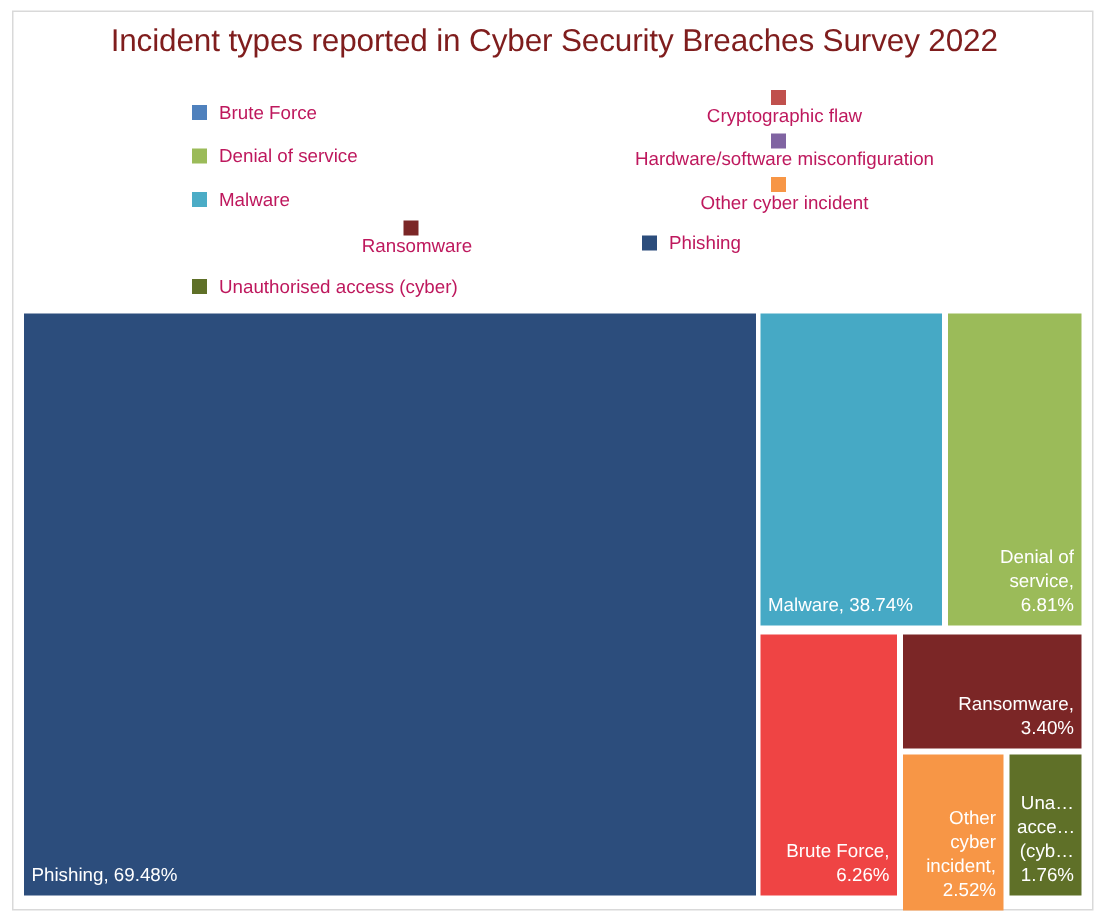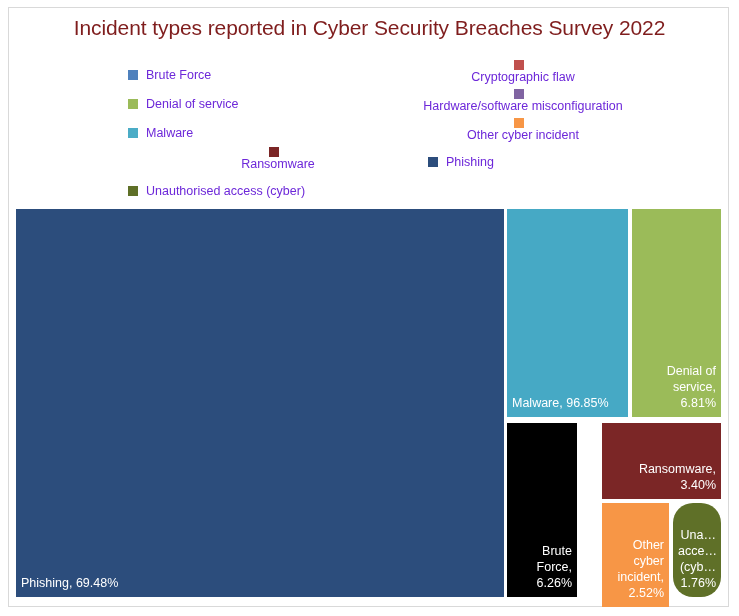--- a/index.html
+++ b/index.html
@@ -60,21 +60,21 @@
   .legend-item.col1 { width: 245px; }
   .legend-item.col2 { width: 300px; flex-direction: column; }
   .legend-swatch {
     width: 10px;
     height: 10px;
     flex: 0 0 10px;
     margin-right: 8px;
   }
   .legend-label {
     font-size: 12.5px;
-    color: #6d28d9;
+    color: #be185d;
     white-space: nowrap;
     font-family: "Liberation Sans", sans-serif;
   }
   
   #treemap {
     position: absolute;
     left: 16px;
     top: 209px;
     width: 705px;
     height: 388px;
@@ -163,32 +163,32 @@
 
   </div>
 
   <div id="treemap">
 
     <div class="tm-cell" style="left:0px; top:0px; width:488px; height:388px; background:#2c4d7c;">
       <div class="tm-label left">Phishing, 69.48%</div>
     </div>
 
     <div class="tm-cell" style="left:491px; top:0px; width:121px; height:208px; background:#46a9c5;">
-      <div class="tm-label left">Malware, 96.85%</div>
+      <div class="tm-label left">Malware, 38.74%</div>
     </div>
 
     <div class="tm-cell" style="left:616px; top:0px; width:89px; height:208px; background:#9bbb59;">
       <div class="tm-label center">
         <div>Denial of</div>
         <div>service,</div>
         <div>6.81%</div>
       </div>
     </div>
 
-    <div class="tm-cell" style="left:491px; top:214px; width:70px; height:174px; background:#000000;">
+    <div class="tm-cell" style="left:491px; top:214px; width:91px; height:174px; background:#ef4444;">
       <div class="tm-label center">
         <div>Brute Force,</div>
         <div>6.26%</div>
       </div>
     </div>
 
     <div class="tm-cell" style="left:586px; top:214px; width:119px; height:76px; background:#7b2626;">
       <div class="tm-label center">
         <div>Ransomware,</div>
         <div>3.40%</div>
@@ -197,21 +197,21 @@
 
     <div class="tm-cell" style="left:586px; top:294px; width:67px; height:104px; background:#f79646;">
       <div class="tm-label center">
         <div>Other</div>
         <div>cyber</div>
         <div>incident,</div>
         <div>2.52%</div>
       </div>
     </div>
 
-    <div class="tm-cell" style="left:657px; top:294px; width:48px; height:94px; background:#5f7028;border-radius:20px;">
+    <div class="tm-cell" style="left:657px; top:294px; width:48px; height:94px; background:#5f7028;">
       <div class="tm-label center">
         <div>Una…</div>
         <div>acce…</div>
         <div>(cyb…</div>
         <div>1.76%</div>
       </div>
     </div>
 
   </div>
 

